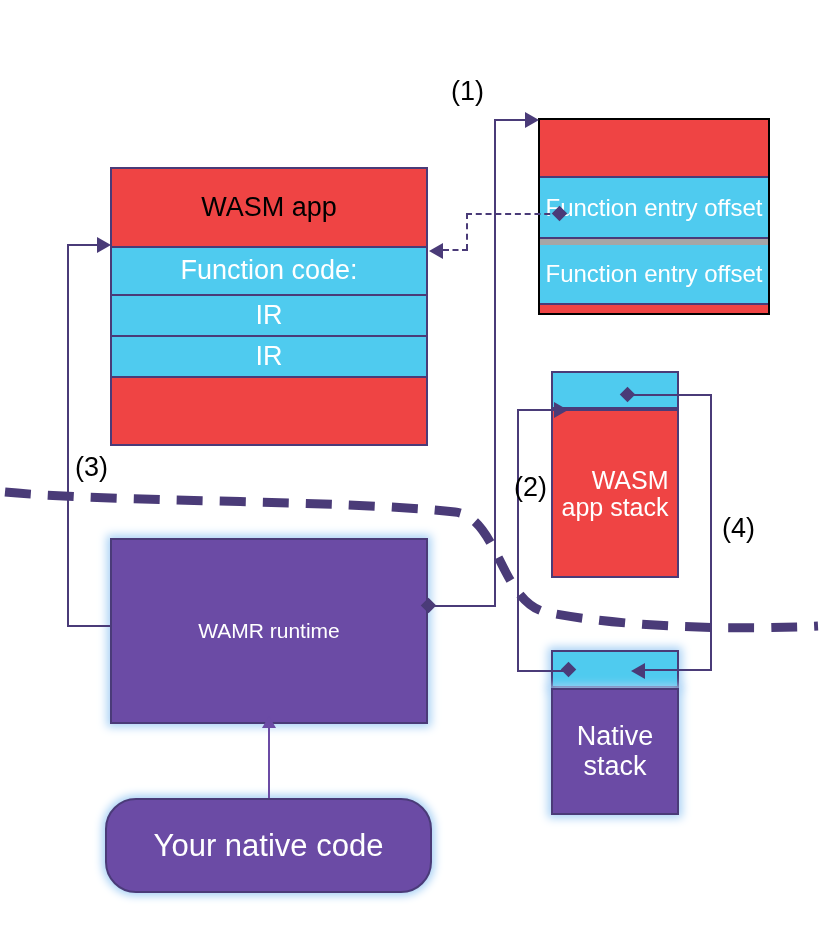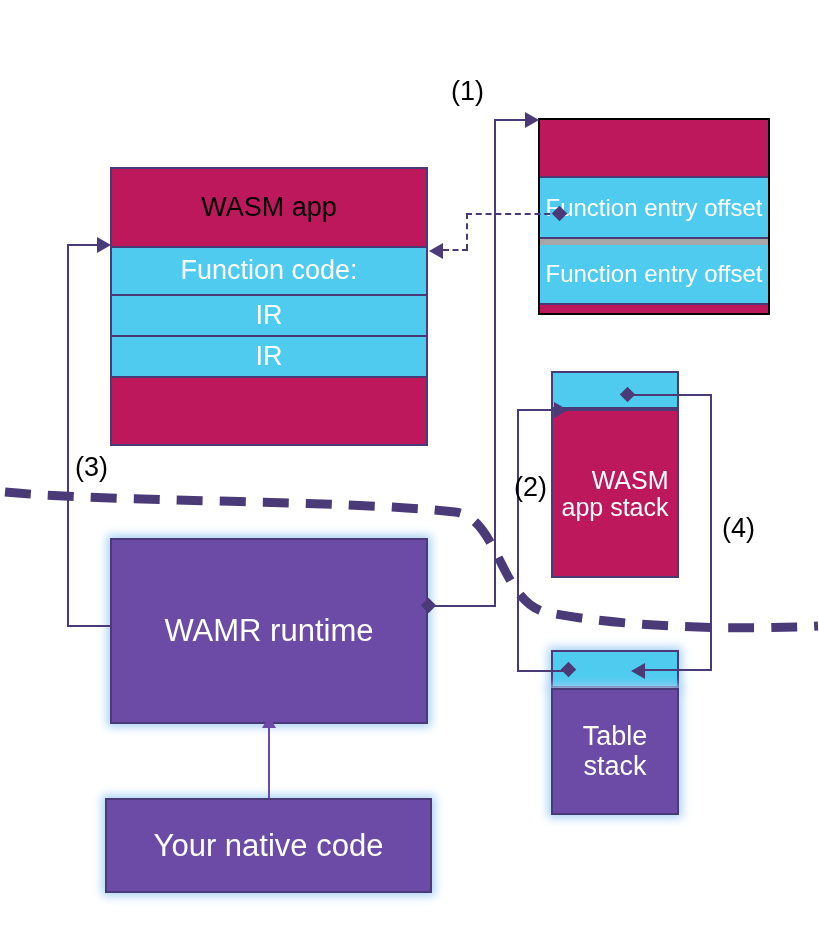--- a/index.html
+++ b/index.html
@@ -24,21 +24,21 @@
     box-sizing: border-box;
     display: flex;
     align-items: center;
     justify-content: center;
     text-align: center;
     line-height: 1.08;
   }
   .bdr {
     border: 2px solid #4a3b78;
   }
-  .gray  { background: #be185d; }
+  .gray  { background: #ef4444; }
   .cyan  { background: #4fcbef; }
   .purple{ background: #6b4ba5; }
 
   .txt-dark  { color: #000000; }
   .txt-white { color: #ffffff; }
 
   .glow {
     box-shadow: 0 0 9px 3px #a8d1f5;
   }
 
@@ -162,29 +162,29 @@
   </div>
   <div class="box gray bdr" style="left:551px; top:409px; width:128px; height:169px; white-space:pre-line;">
     <span class="txt-white" style="font-size:25px;text-align:right;">WASM
 app stack</span>
   </div>
 
   <div class="box cyan bdr glow" style="left:551px; top:650px; width:128px; height:38px;">
     <span class="txt-white" style="font-size:20px;"></span>
   </div>
   <div class="box purple bdr glow" style="left:551px; top:688px; width:128px; height:127px; white-space:pre-line;">
-    <span class="txt-white" style="font-size:27px;">Table
+    <span class="txt-white" style="font-size:27px;">Native
 stack</span>
   </div>
 
   <div class="box purple bdr glow" style="left:110px; top:538px; width:318px; height:186px;">
-    <span class="txt-white" style="font-size:31px;">WAMR runtime</span>
-  </div>
-
-  <div class="box purple bdr glow" style="left:105px; top:798px; width:327px; height:95px;">
+    <span class="txt-white" style="font-size:21px;">WAMR runtime</span>
+  </div>
+
+  <div class="box purple bdr glow" style="left:105px; top:798px; width:327px; height:95px;border-radius:31px;">
     <span class="txt-white" style="font-size:31px;">Your native code</span>
   </div>
 
   <div class="ln ln-h" style="left:428px; top:605px; width:68px;"></div>
   <div class="ln ln-v" style="left:494px; top:119px; height:488px;"></div>
   <div class="ln ln-h" style="left:494px; top:119px; width:36px;"></div>
   <div class="arw arw-r" style="left:525px; top:112px;"></div>
   <div class="dia" style="left:423px; top:600px;"></div>
   <div class="steplbl" style="left:451px; top:76px;">(1)</div>
 

